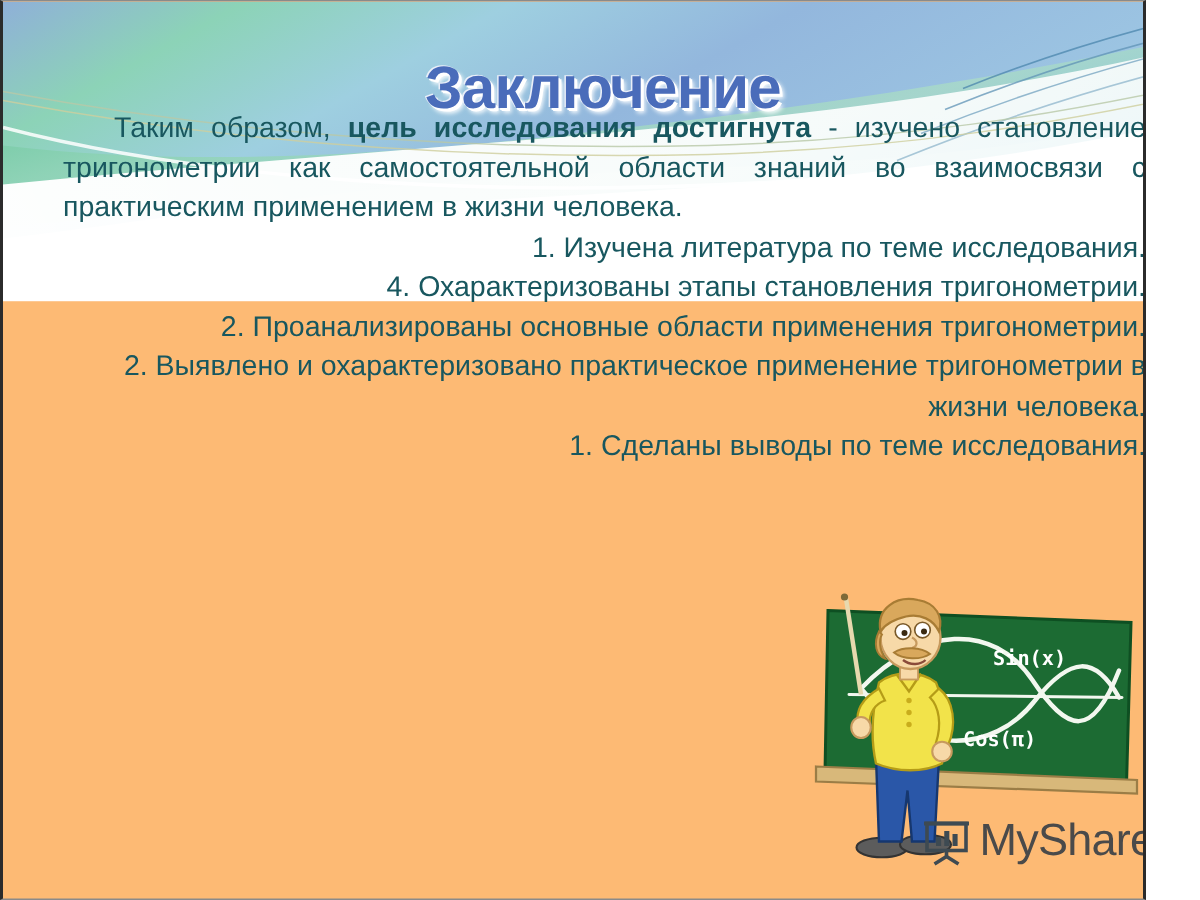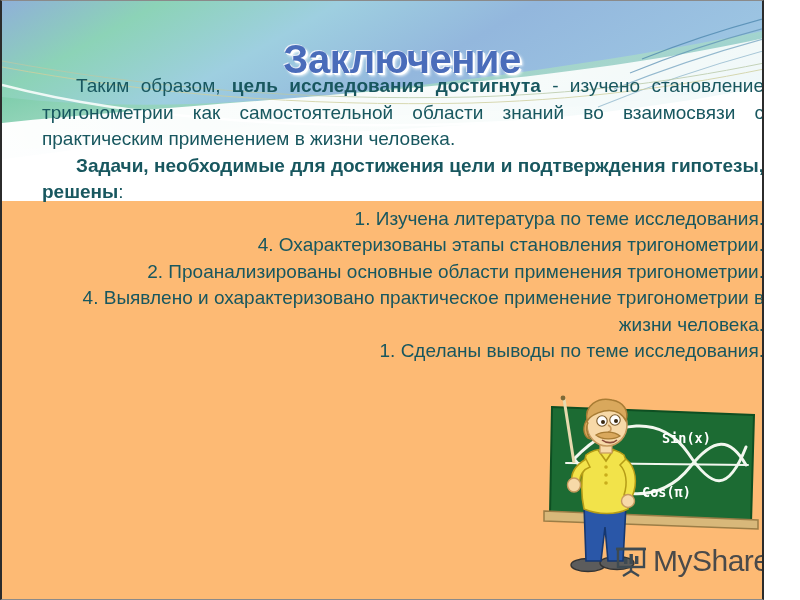--- a/index.html
+++ b/index.html
@@ -152,28 +152,25 @@
 
   <div class="title">Заключение</div>
 
   <div class="body-text">
 
     <p class="para">
       <span>Таким образом, </span><b>цель исследования достигнута</b><span> - изучено становление тригонометрии как самостоятельной области знаний во взаимосвязи с практическим применением в жизни человека.</span>
     </p>
 
 
-    <p class="para">
-      <b>Задачи, необходимые для достижения цели и подтверждения гипотезы, решены</b><span>:</span>
-    </p>
 
     <p class="item">1. Изучена литература по теме исследования.</p>
     <p class="item">4. Охарактеризованы этапы становления тригонометрии.</p>
     <p class="item">2. Проанализированы основные области применения тригонометрии.</p>
-    <p class="item">4. Выявлено и охарактеризовано практическое применение тригонометрии в жизни человека.</p>
+    <p class="item">2. Выявлено и охарактеризовано практическое применение тригонометрии в жизни человека.</p>
     <p class="item">1. Сделаны выводы по теме исследования.</p>
   </div>
 
   <div class="illustration">
     <svg width="280" height="208" viewBox="0 0 280 208" xmlns="http://www.w3.org/2000/svg">
 
       <polygon points="30,14 232,22 229,130 28,122" fill="#1c6b33" stroke="#0e4f22" stroke-width="2"></polygon>
 
       <polygon points="22,118 236,127 236,136 22,128" fill="#d8b87a" stroke="#9b7d46" stroke-width="1.5"></polygon>
 

